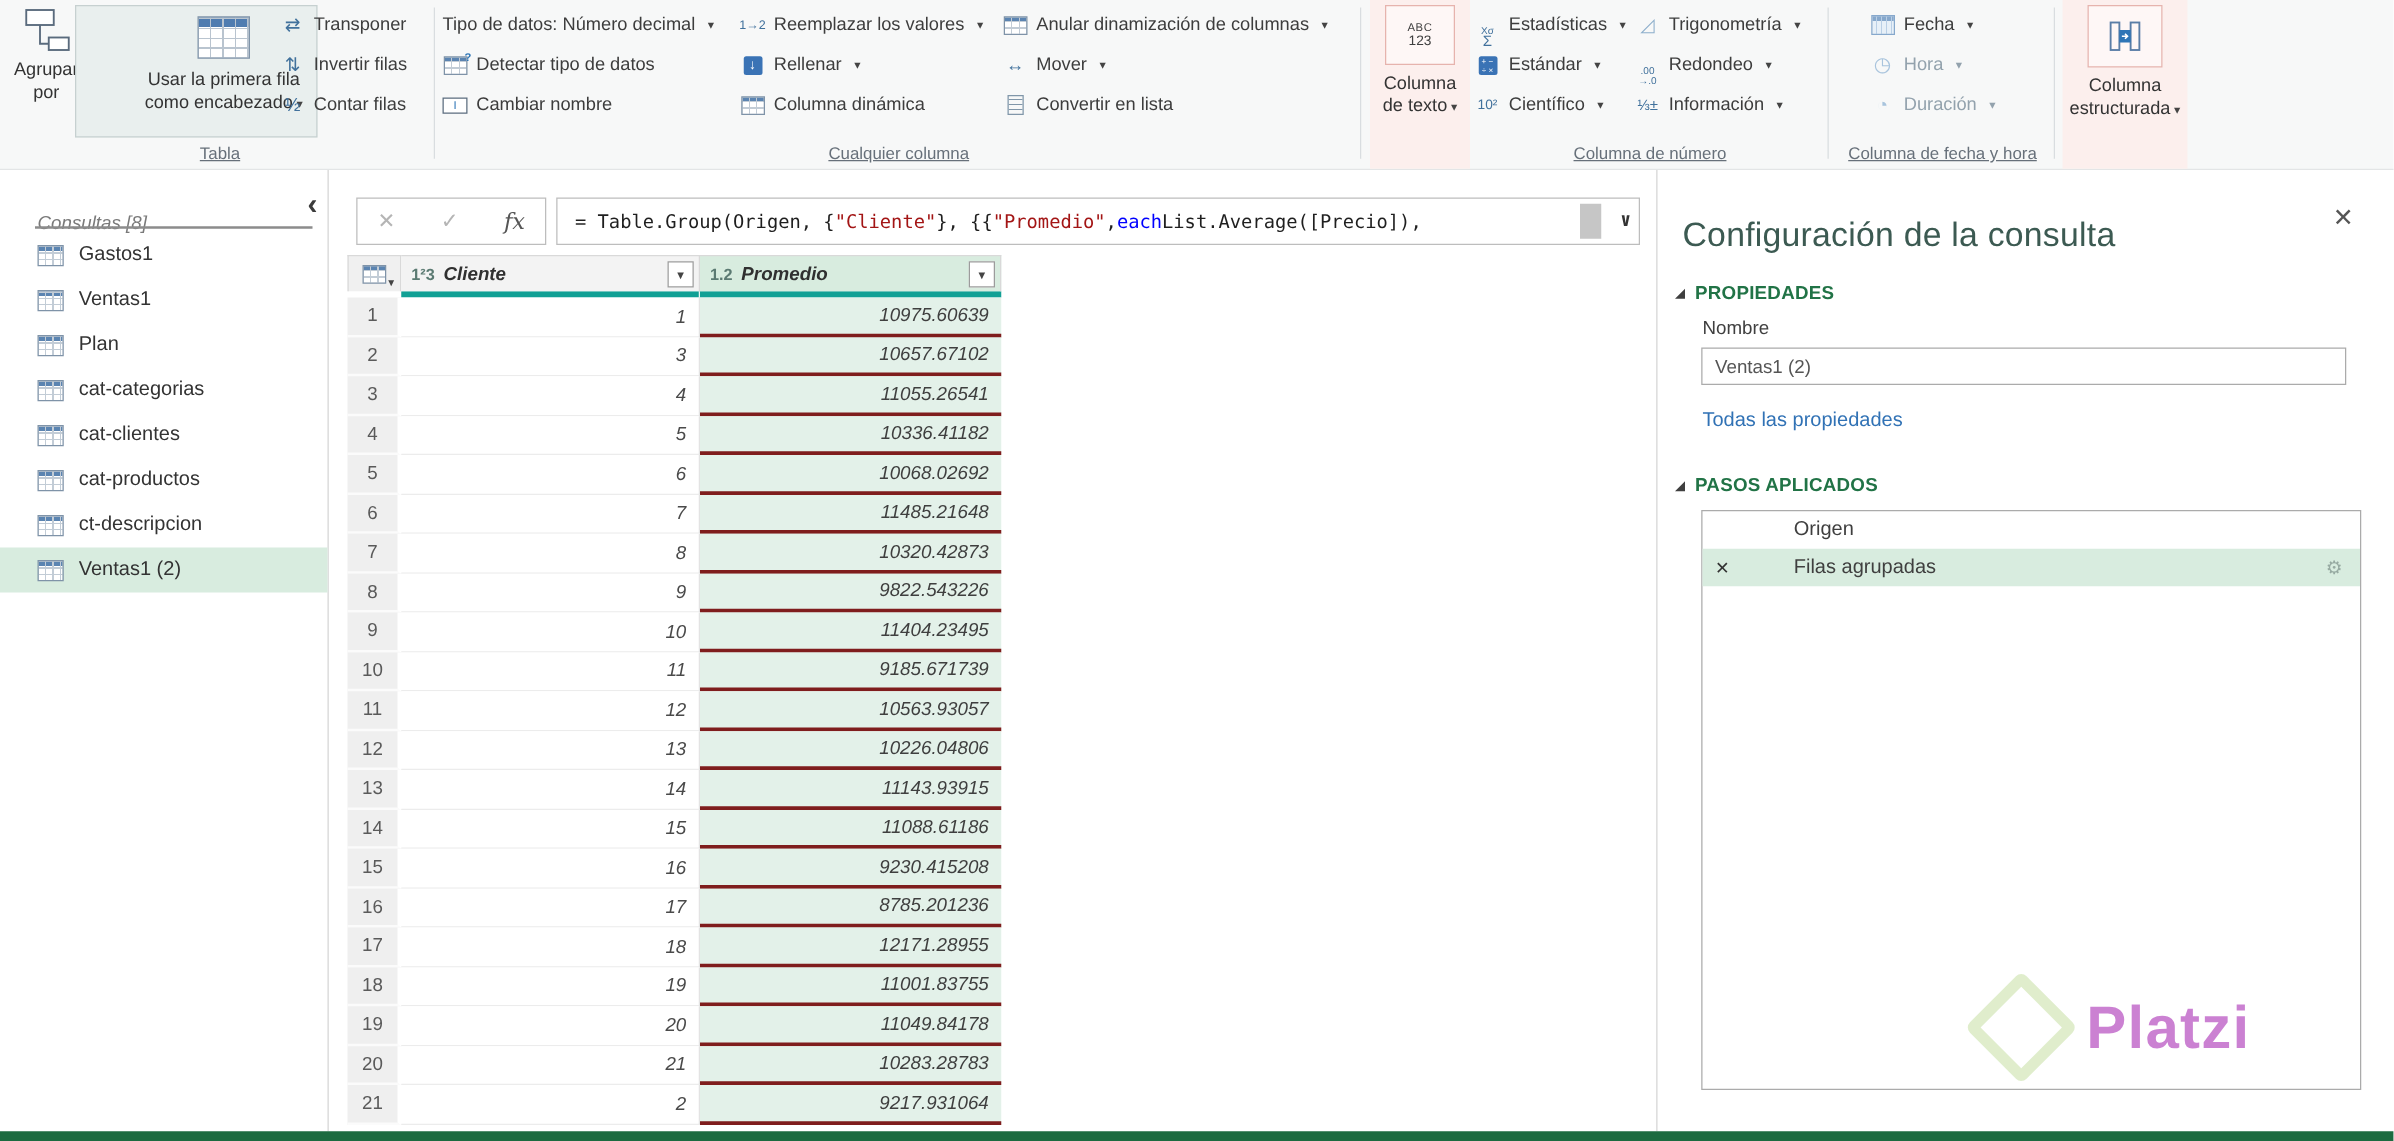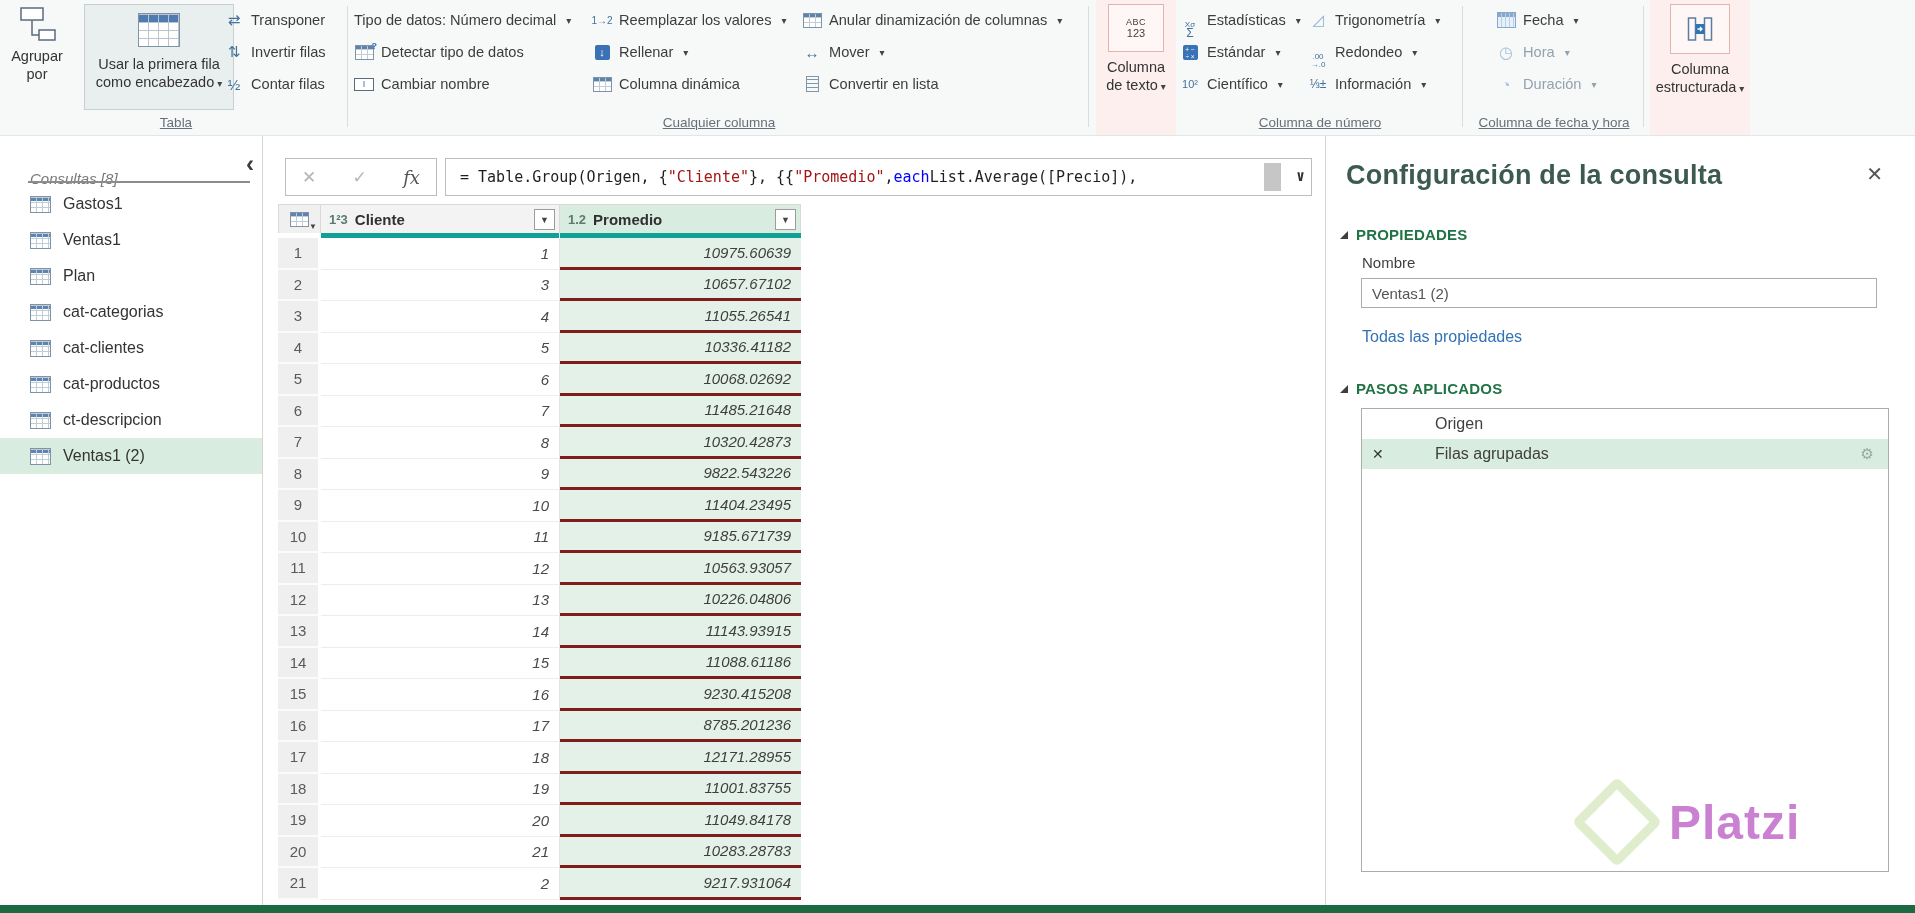--- a/index.html
+++ b/index.html
@@ -72,36 +72,36 @@
   .f-exp{position:absolute;right:6px;top:8px;font-size:15px;color:#333;font-weight:bold;}
   
   .grid{position:absolute;left:278px;top:204px;width:523px;}
   .th{display:flex;height:29px;}
   .corner{width:43px;background:#f0f0f0;border:1px solid #d9d9d9;border-width:1px 1px 0 1px;box-sizing:border-box;position:relative;display:flex;align-items:center;justify-content:center;}
   .corner .cdrop{position:absolute;right:3px;bottom:2px;font-size:8px;color:#444;}
   .hcell{position:relative;display:flex;align-items:center;box-sizing:border-box;border-top:1px solid #d9d9d9;border-right:1px solid #d9d9d9;padding-left:8px;gap:7px;}
   .hc1{width:239px;background:#f3f3f3;}
   .hc2{width:241px;background:#d8ecdf;}
   .typ{font-size:13px;font-weight:bold;color:#5b7a72;}
-  .hname{font-size:15px;font-weight:bold;color:#303030;}
+  .hname{font-size:15px;font-weight:bold;color:#303030;font-style:italic;}
   .filterbtn{position:absolute;right:4px;top:4px;width:21px;height:21px;border:1px solid #9c9c9c;background:#fff;box-sizing:border-box;display:flex;align-items:center;justify-content:center;}
   .filterbtn span{font-size:9px;color:#444;}
   .tealbar{display:flex;height:5px;}
   .tealbar .sp{width:43px;}
   .tealbar .b1{width:239px;background:#11a095;border-right:1px solid #e8f5f3;}
   .tealbar .b2{width:241px;background:#11a095;}
   .rows{width:523px;}
   .trow{display:flex;height:31.5px;}
   .rn{width:43px;box-sizing:border-box;background:#efefef;border-bottom:2px solid #fbfbfb;border-right:3px solid #fff;display:flex;align-items:center;justify-content:center;font-size:15px;color:#5a5a5a;}
   .tc{box-sizing:border-box;display:flex;align-items:center;justify-content:flex-end;padding-right:10px;font-size:15px;font-style:italic;}
   .c1{width:239px;background:#fff;border-bottom:1px solid #ececec;border-right:1px solid #e3e3e3;color:#4a4a4a;}
   .c2{width:241px;background:#e3f1e9;border-bottom:3px solid #7f1d1d;color:#3f3f3f;}
   
   .panel{position:absolute;left:1325px;top:136px;width:590px;height:769px;background:#fff;border-left:1px solid #d5d5d5;box-sizing:border-box;}
-  .p-title{position:absolute;left:20px;top:24px;font-size:27px;color:#3c5a52;font-weight:700;letter-spacing:.2px;}
+  .p-title{position:absolute;left:20px;top:37px;font-size:27px;color:#3c5a52;font-weight:400;letter-spacing:.2px;}
   .p-close{position:absolute;right:32px;top:26px;font-size:20px;color:#555;}
   .sect{position:absolute;left:14px;display:flex;align-items:center;gap:8px;}
   .tri{width:0;height:0;border-bottom:8px solid #3f3f3f;border-left:8px solid transparent;}
   .sect-lbl{font-size:15px;font-weight:bold;color:#217346;letter-spacing:.2px;}
   .s-prop{top:90px;}
   .nombre-lbl{position:absolute;left:36px;top:118px;font-size:15px;color:#3f3f3f;}
   .nombre-input{position:absolute;left:35px;top:142px;width:516px;height:30px;border:1px solid #ababab;font-size:15px;color:#555;padding:0 10px;box-sizing:border-box;font-family:inherit;background:#fff;}
   .all-props{position:absolute;left:36px;top:192px;font-size:16px;color:#3172b5;cursor:pointer;}
   .s-steps{top:244px;}
   .stepsbox{position:absolute;left:35px;top:272px;width:528px;height:464px;border:1px solid #ababab;box-sizing:border-box;background:#fff;}
@@ -126,21 +126,21 @@
     <div class="rgroup g-tabla">
       <div class="bigbtn" style="left:0;width:62px;">
         <svg width="44" height="40" viewBox="0 0 44 40">
           <rect x="6" y="4" width="22" height="12" fill="#fff" stroke="#5a6b7d" stroke-width="1.5"></rect>
           <rect x="24" y="26" width="16" height="10" fill="#fff" stroke="#5a6b7d" stroke-width="1.5"></rect>
           <path d="M17 16v15h7" fill="none" stroke="#5a6b7d" stroke-width="1.5"></path>
         </svg>
         <div class="bb-label"><span>Agrupar</span><br>
           <span>por</span></div>
       </div>
-      <div class="bigbtn boxedbtn" style="left:78px;width:148px;height:104px;">
+      <div class="bigbtn boxedbtn" style="left:54px;width:148px;height:104px;padding-left:44px;">
         <span class="ticon lg" style="margin-top:8px;"></span>
         <div class="bb-label" style="margin-top:8px;">
           <span>Usar la primera fila</span><br>
           <span>como encabezado</span><span class="caret">▾</span>
         </div>
       </div>
       <div class="smallbtn" style="left:218px;top:5px;">
         <span class="sb-ico">⇄</span>
         <span>Transponer</span>
       </div>

